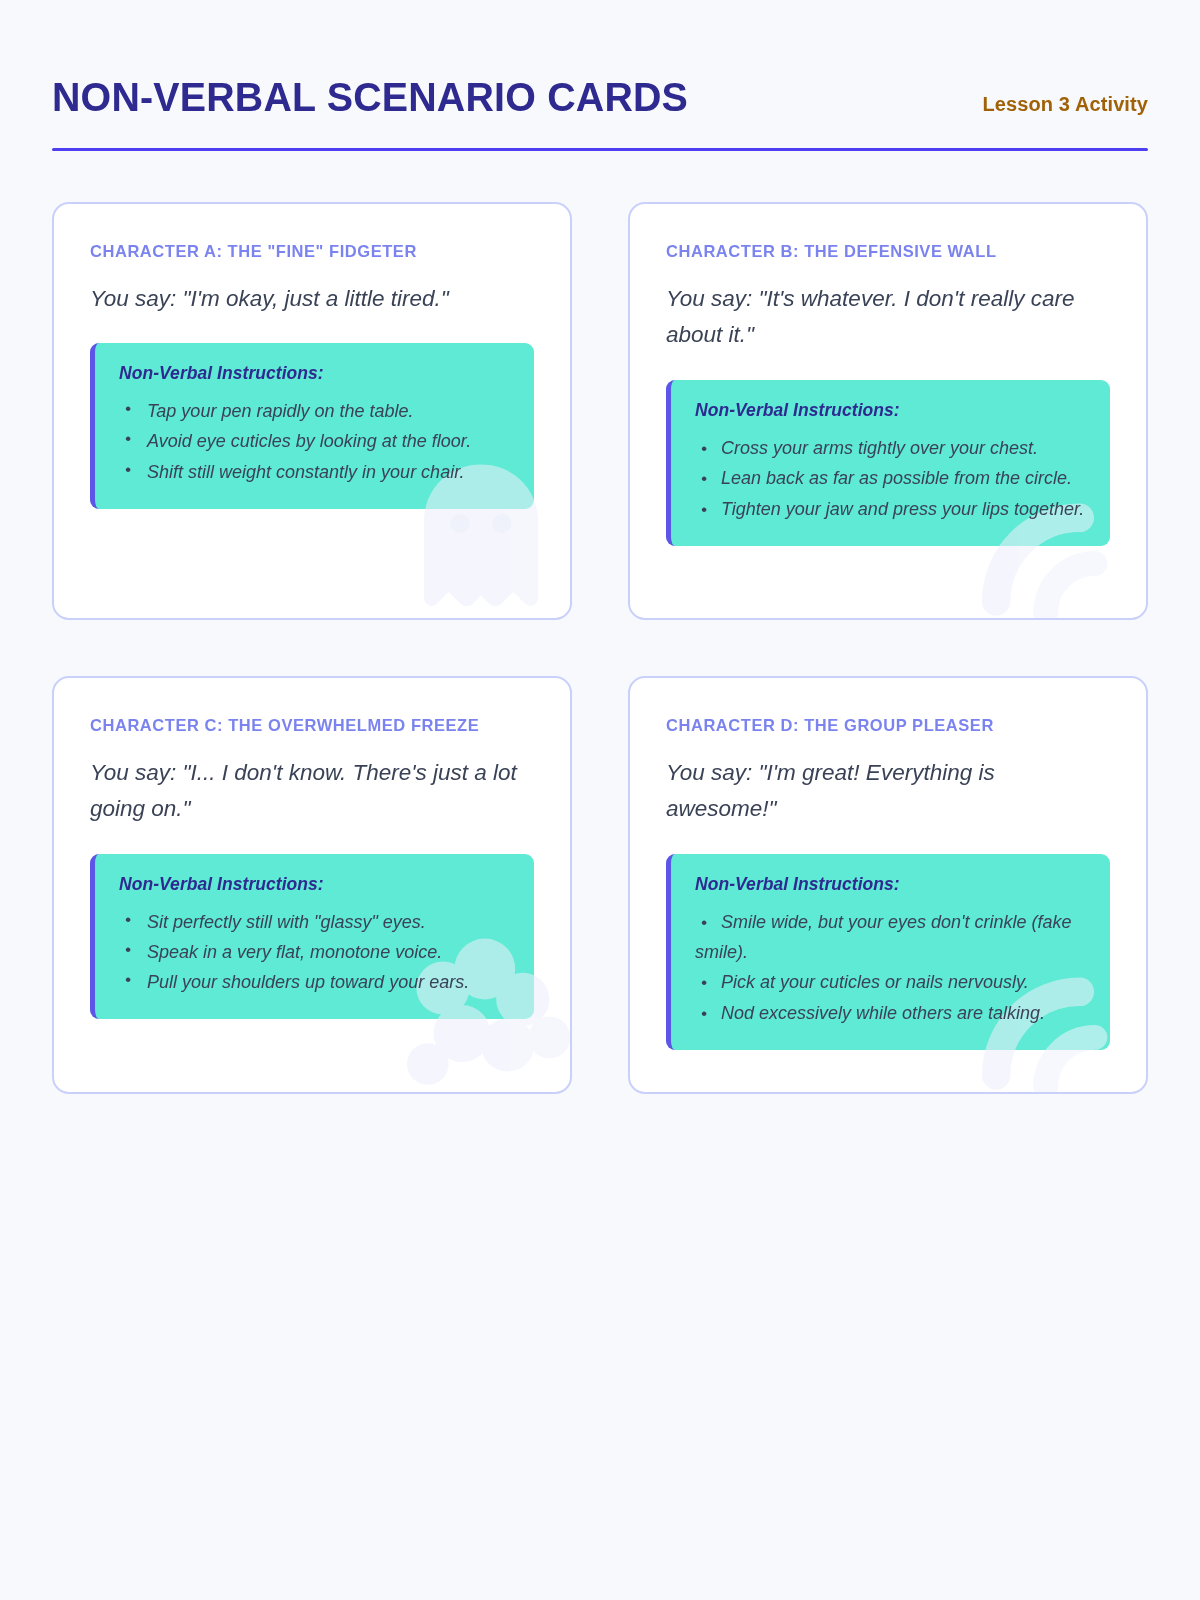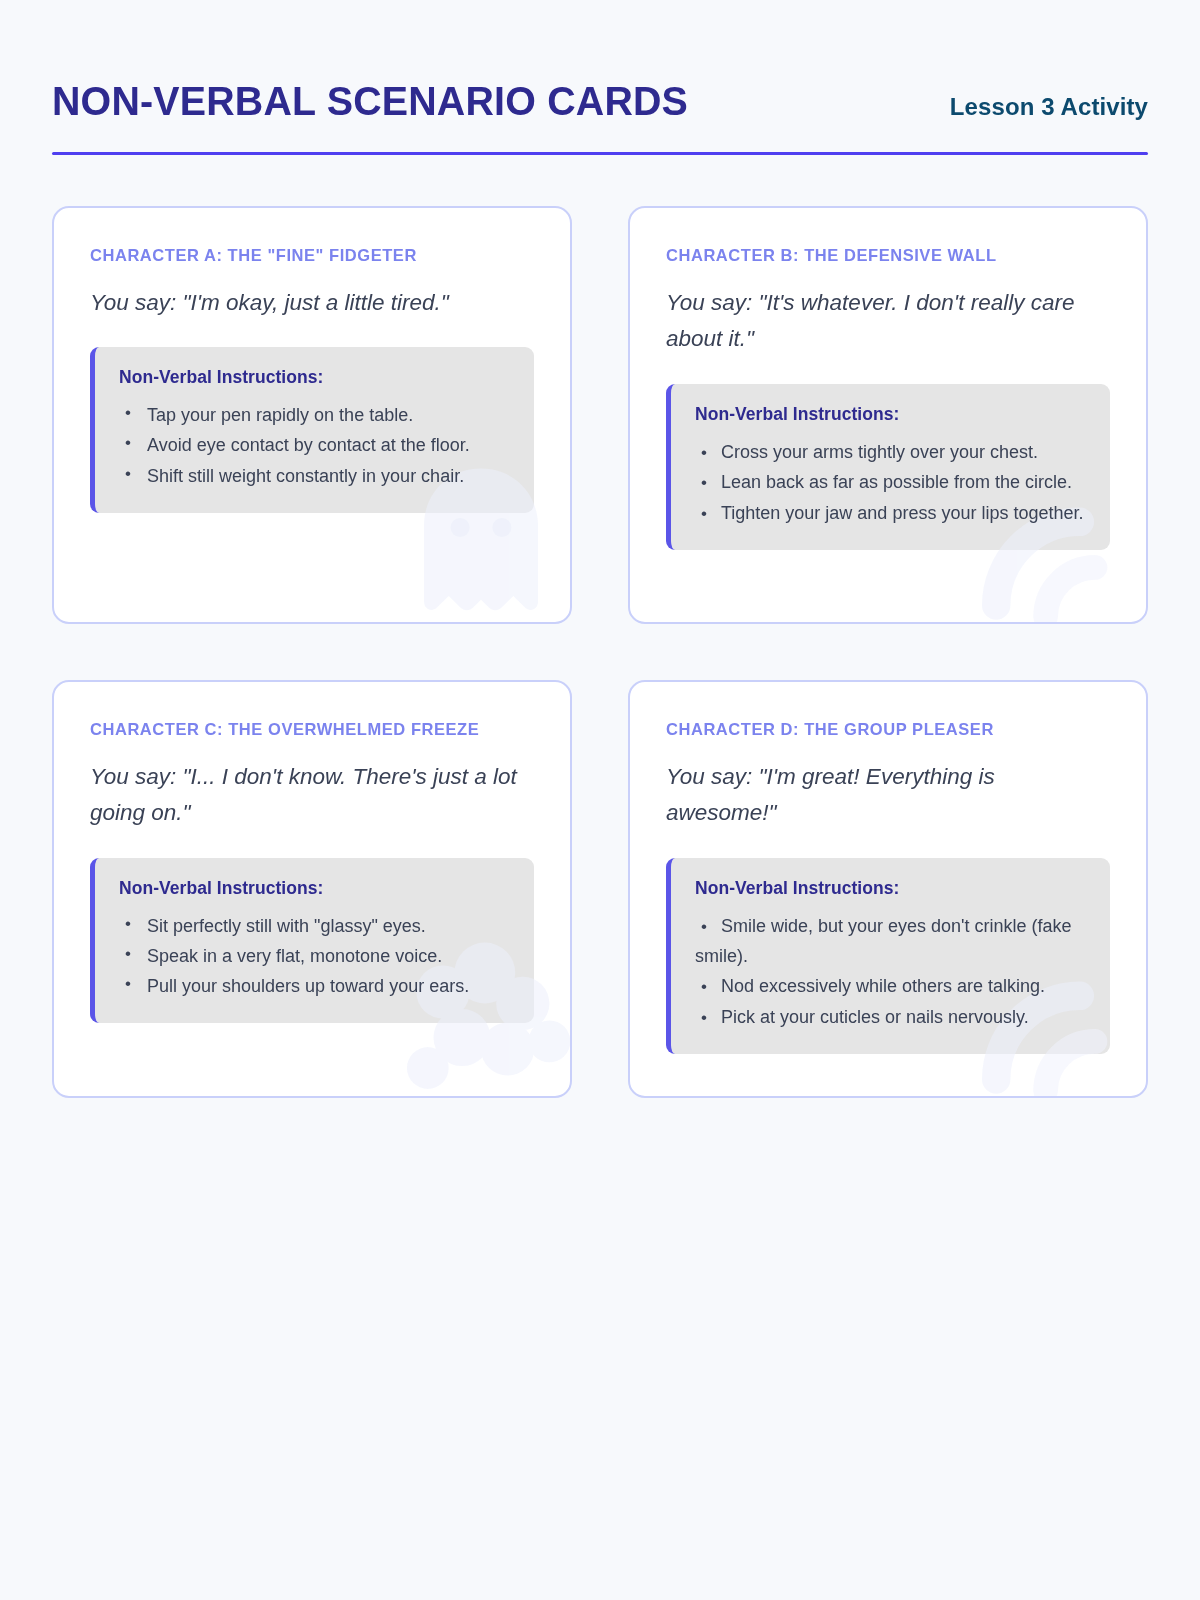--- a/index.html
+++ b/index.html
@@ -35,23 +35,23 @@
     font-weight: 700;
     letter-spacing: 0.2px;
     color: #2E2A8F;
     text-transform: uppercase;
     transform: scaleX(0.96);
     transform-origin: left center;
     white-space: nowrap;
   }
 
   .header-meta {
-    font-size: 24px;
-    font-weight: 700;
-    color: #0c4a6e;
+    font-size: 20px;
+    font-weight: 700;
+    color: #a16207;
     letter-spacing: 0.1px;
     white-space: nowrap;
     margin-top: 41px;
   }
 
   .rule {
     margin-top: 27px;
     height: 3px;
     background: #4F3FF0;
     border-radius: 2px;
@@ -102,24 +102,25 @@
   .card-quote {
     font-size: 22.5px;
     font-style: italic;
     font-weight: 400;
     line-height: 1.62;
     color: #3A4256;
     margin-bottom: 26px;
   }
 
   .instruction-box {
-    background: #e5e5e5;
+    background: #5eead4;
     border-left: 5px solid #5B55E8;
     border-radius: 9px;
     padding: 20px 22px 22px 24px;
+    font-style: italic;
   }
 
   .instruction-title {
     font-size: 17.5px;
     font-weight: 700;
     color: #2E2A8F;
     margin-bottom: 12px;
     letter-spacing: 0.05px;
   }
 
@@ -172,21 +173,21 @@
         <path d="M50 14c-17 0-30 13-30 30v40c0 4 4 6 7 3l6-6 6 6c2 2 5 2 7 0l4-4 4 4c2 2 5 2 7 0l6-6 6 6c3 3 7 1 7-3V44c0-17-13-30-30-30z" fill="#EDF0FC"></path>
         <circle cx="39" cy="45" r="5" fill="#E2E7F8"></circle>
         <circle cx="61" cy="45" r="5" fill="#E2E7F8"></circle>
       </svg>
       <div class="card-heading">CHARACTER A: THE "FINE" FIDGETER</div>
       <div class="card-quote">You say: "I'm okay, just a little tired."</div>
       <div class="instruction-box">
         <div class="instruction-title">Non-Verbal Instructions:</div>
         <ul class="instruction-list">
           <li>Tap your pen rapidly on the table.</li>
-          <li>Avoid eye contact by contact at the floor.</li>
+          <li>Avoid eye cuticles by looking at the floor.</li>
           <li>Shift still weight constantly in your chair.</li>
         </ul>
       </div>
     </div>
 
     <div class="card">
       <svg class="watermark" viewBox="0 0 100 100">
         <path d="M18 86a44 44 0 0 1 44-44" fill="none" stroke="#EDF0FC" stroke-width="15" stroke-linecap="round"></path>
         <path d="M44 92a26 26 0 0 1 26-26" fill="none" stroke="#F1F3FD" stroke-width="13" stroke-linecap="round"></path>
       </svg>
@@ -230,20 +231,20 @@
       <svg class="watermark" viewBox="0 0 100 100">
         <path d="M18 86a44 44 0 0 1 44-44" fill="none" stroke="#EDF0FC" stroke-width="15" stroke-linecap="round"></path>
         <path d="M44 92a26 26 0 0 1 26-26" fill="none" stroke="#F1F3FD" stroke-width="13" stroke-linecap="round"></path>
       </svg>
       <div class="card-heading">CHARACTER D: THE GROUP PLEASER</div>
       <div class="card-quote">You say: "I'm great! Everything is awesome!"</div>
       <div class="instruction-box">
         <div class="instruction-title">Non-Verbal Instructions:</div>
         <ul class="instruction-list flush">
           <li>Smile wide, but your eyes don't crinkle (fake smile).</li>
+          <li>Pick at your cuticles or nails nervously.</li>
           <li>Nod excessively while others are talking.</li>
-          <li>Pick at your cuticles or nails nervously.</li>
         </ul>
       </div>
     </div>
 
   </div>
 </div>
 
 </body></html>

